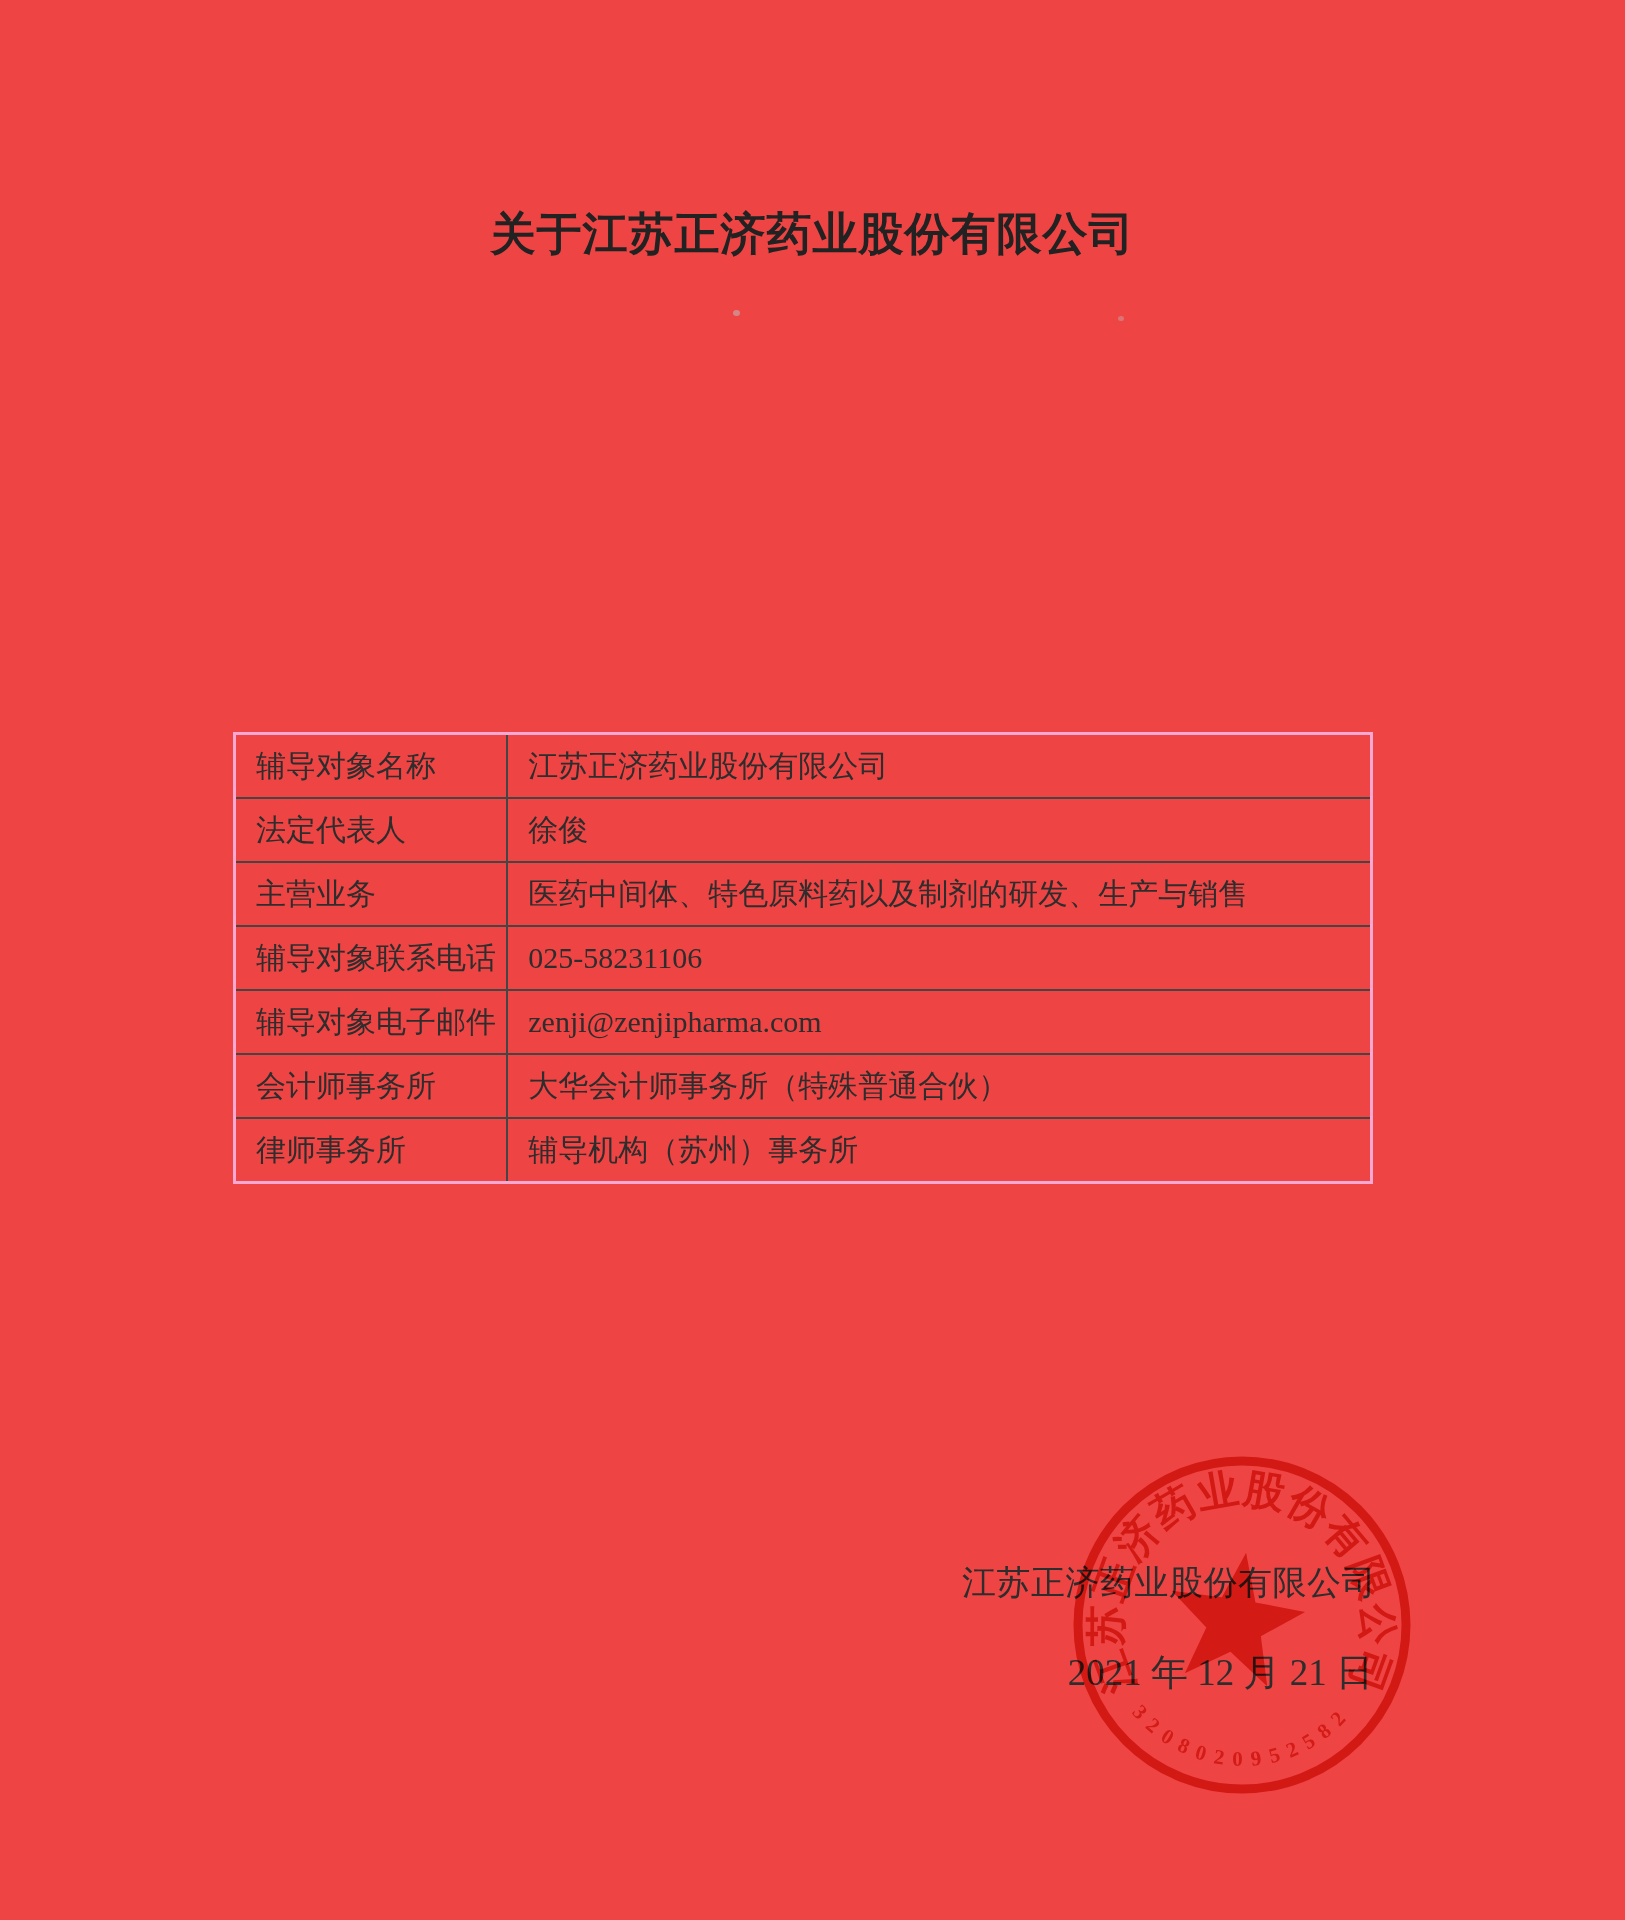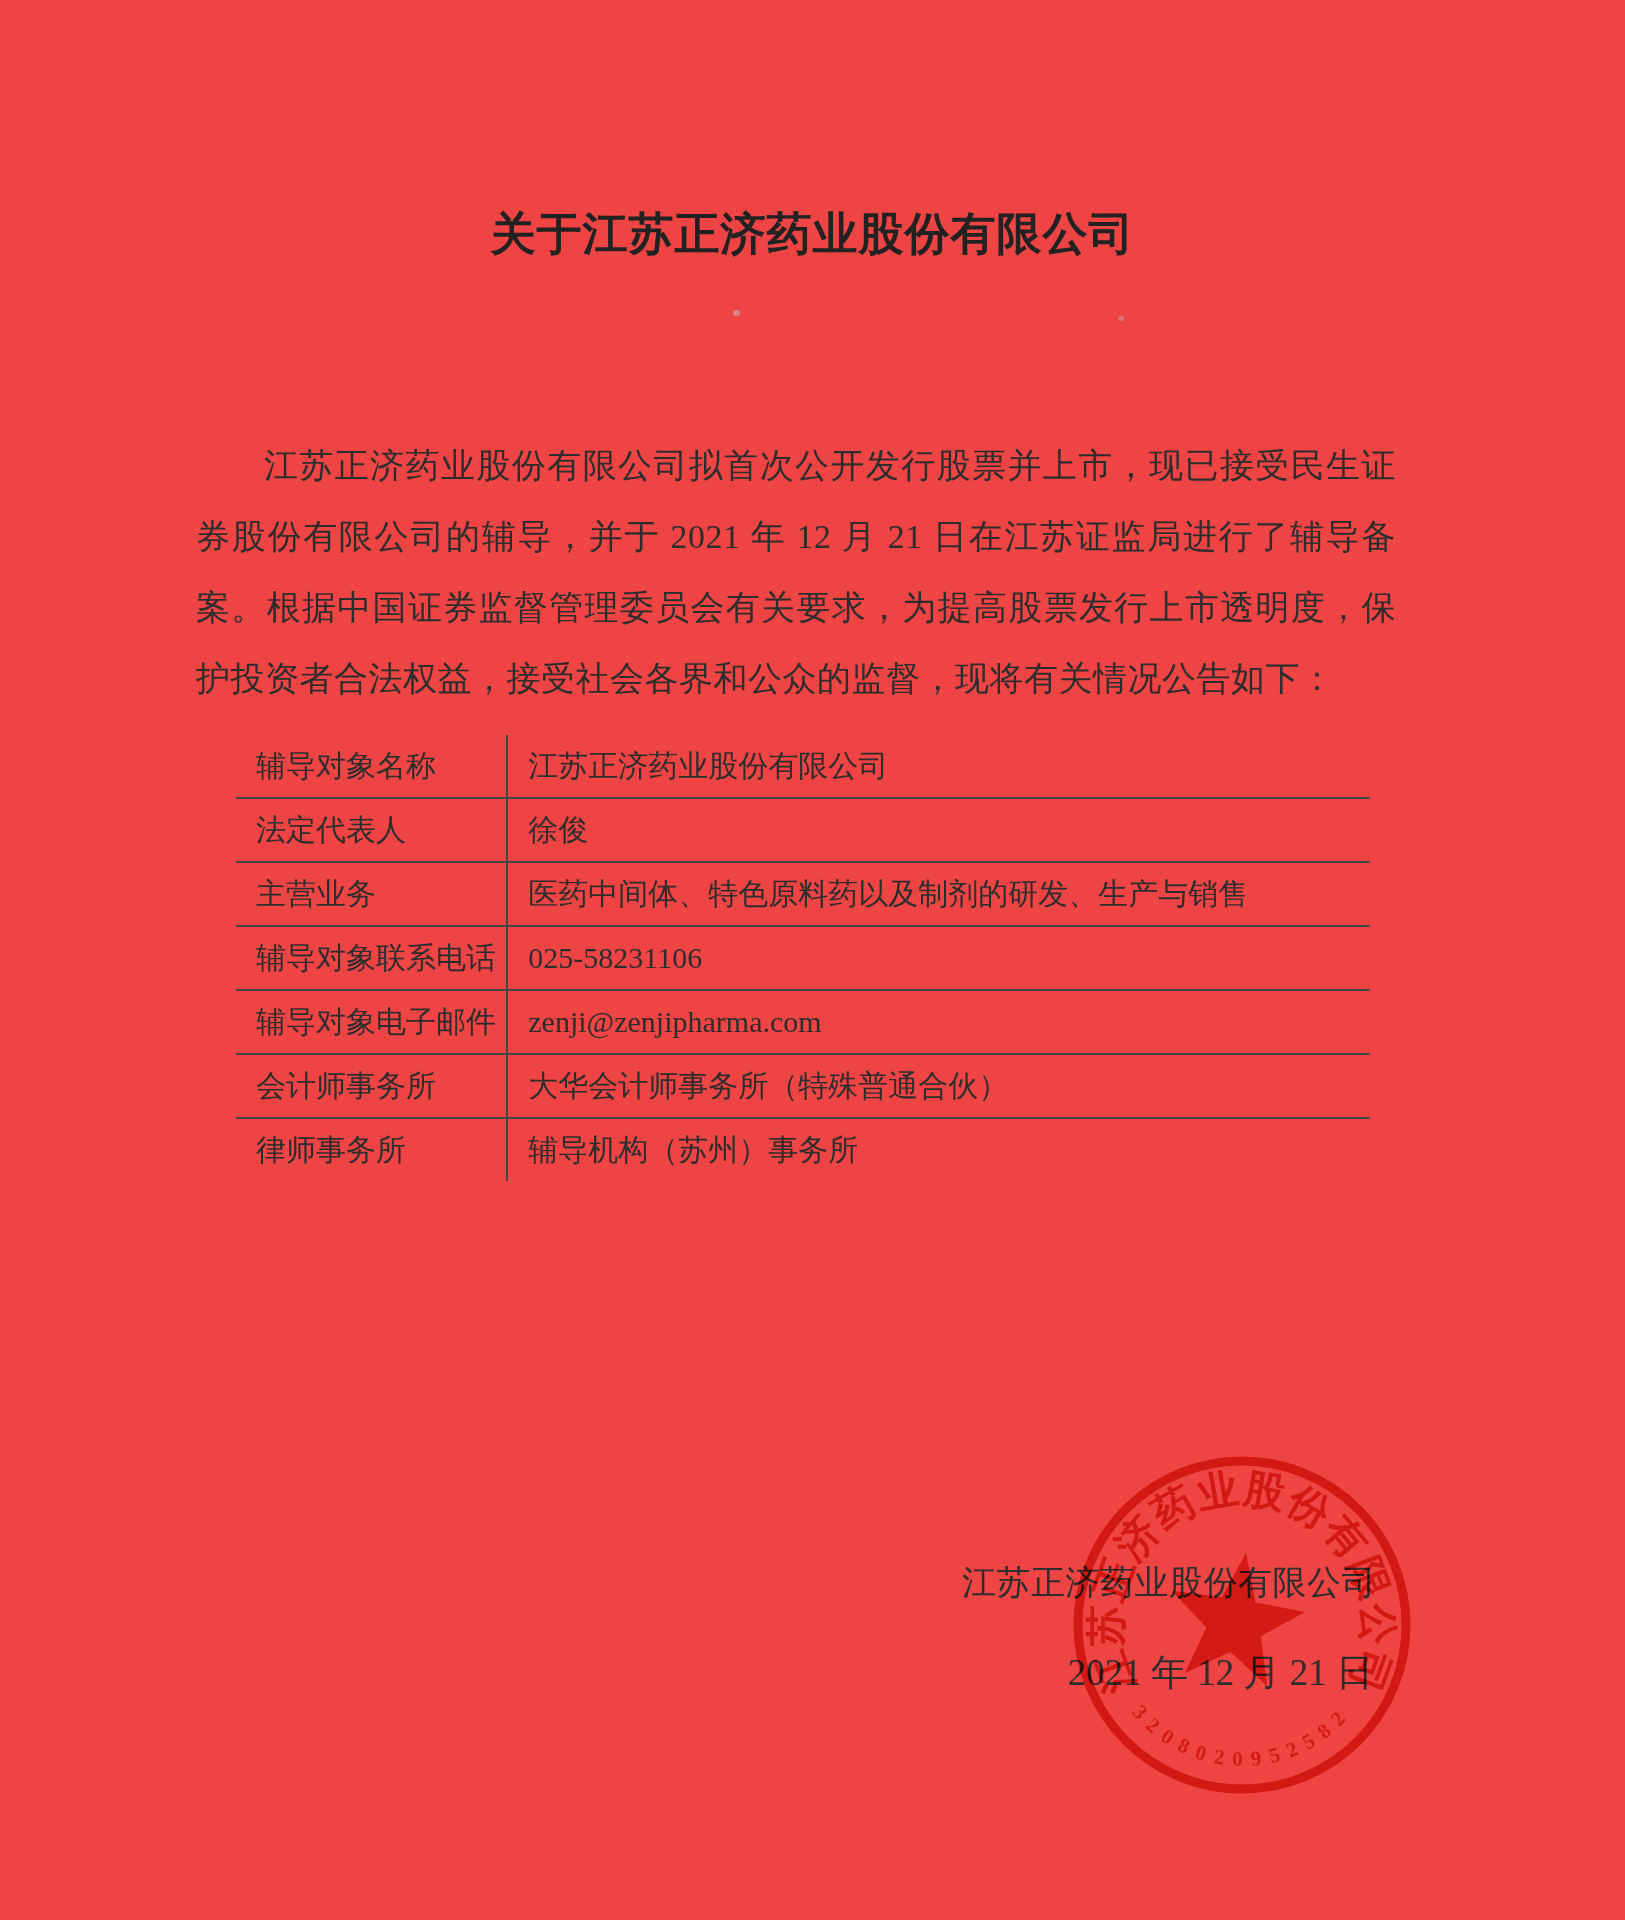--- a/index.html
+++ b/index.html
@@ -23,21 +23,21 @@
     position:absolute;left:196px;top:430px;width:1200px;
     font-size:34px;line-height:71px;
     text-align:justify;text-justify:inter-ideograph;
     text-indent:2em;color:#2d2d2d;
     letter-spacing:0.5px;
   }
   table.info{
     position:absolute;left:233px;top:732px;
     width:1140px;border-collapse:collapse;
     font-size:30px;color:#2d2d2d;
-    border:3px solid #ef4444;
+    border:3px solid #f9a8d4;
   }
   table.info td{
     border:2px solid #454545;
     height:62px;vertical-align:middle;
     padding:0 0 0 20px;
   }
   td.lbl{width:252px;}
   td.val{width:846px;padding-left:18px;}
   .sig-company{
     position:absolute;top:1560px;right:249px;
@@ -61,21 +61,20 @@
   .speck-1{left:733px;top:310px;width:7px;height:6px;}
   .speck-2{left:1118px;top:316px;width:6px;height:5px;opacity:.4;}
 </style>
 </head>
 <body>
 
 <div class="page">
 
   <div class="title title-1">关于江苏正济药业股份有限公司</div>
 
-  <div class="body-para">江苏正济药业股份有限公司拟首次公开发行股票并上市，现已接受民生证券股份有限公司的辅导，并于 2021 年 12 月 21 日在江苏证监局进行了辅导备案。根据中国证券监督管理委员会有关要求，为提高股票发行上市透明度，保护投资者合法权益，接受社会各界和公众的监督，现将有关情况公告如下：</div>
 
   <table class="info">
     <tbody>
       <tr>
         <td class="lbl">辅导对象名称</td>
         <td class="val">江苏正济药业股份有限公司</td>
       </tr>
       <tr>
         <td class="lbl">法定代表人</td>
         <td class="val">徐俊</td>

